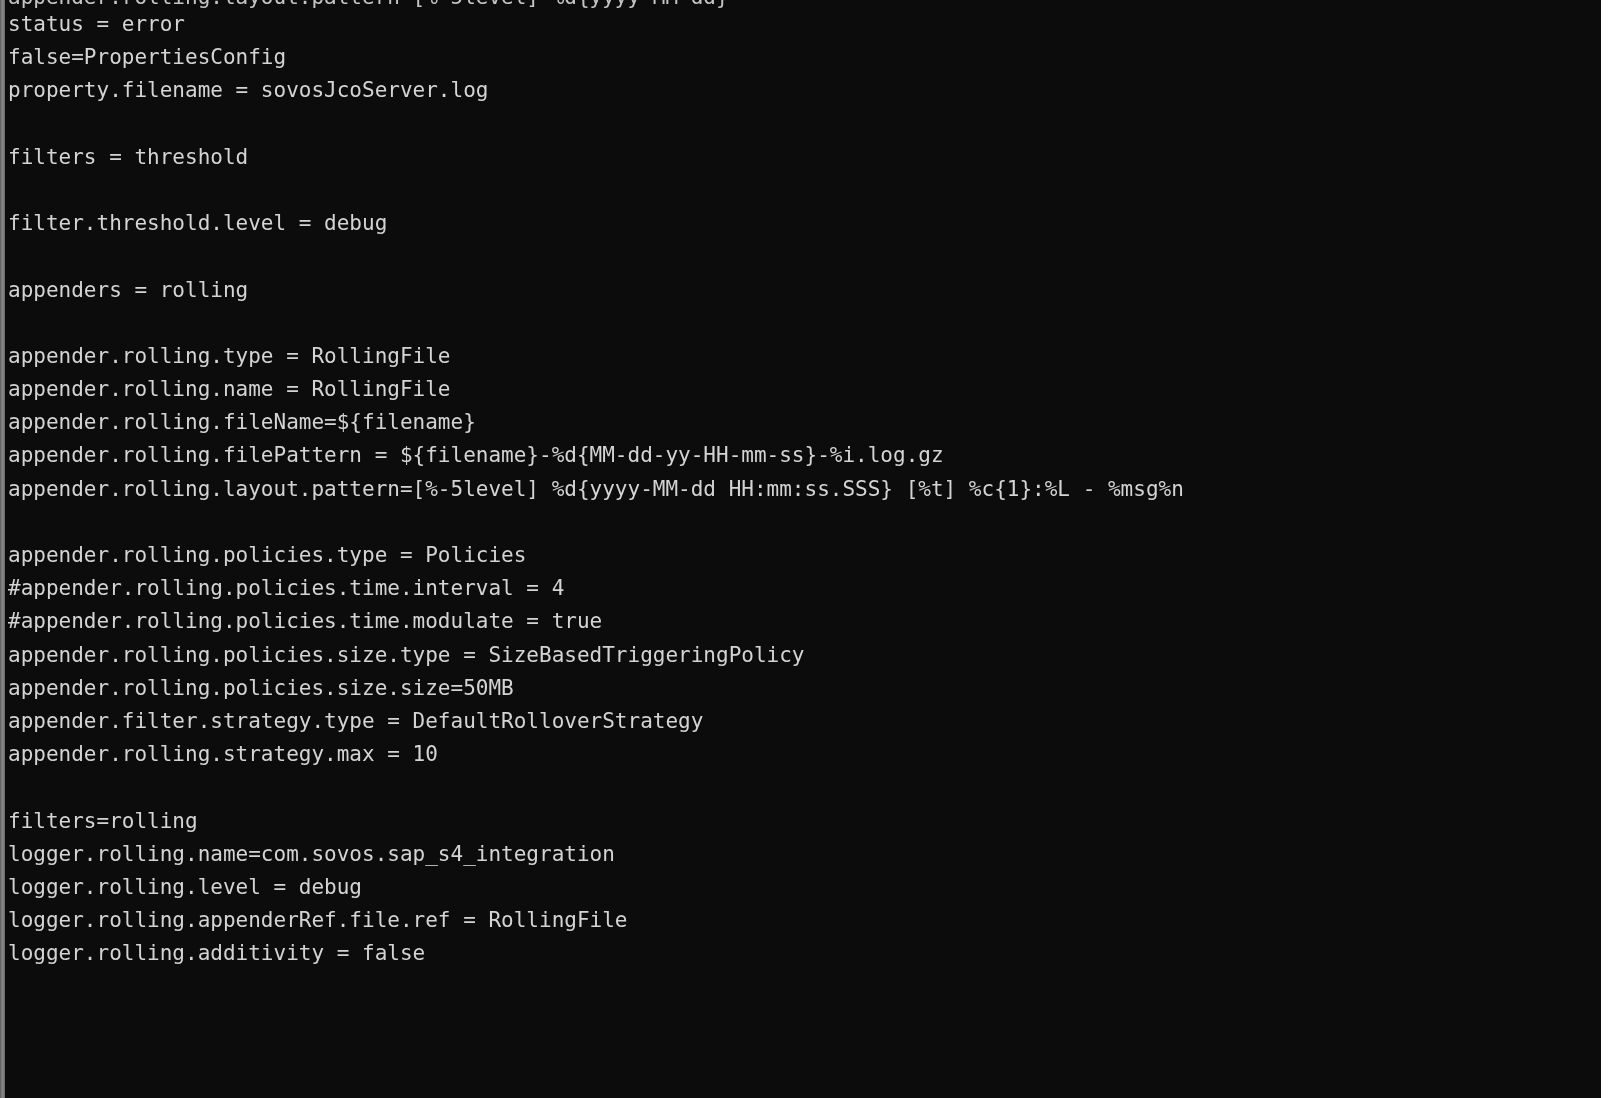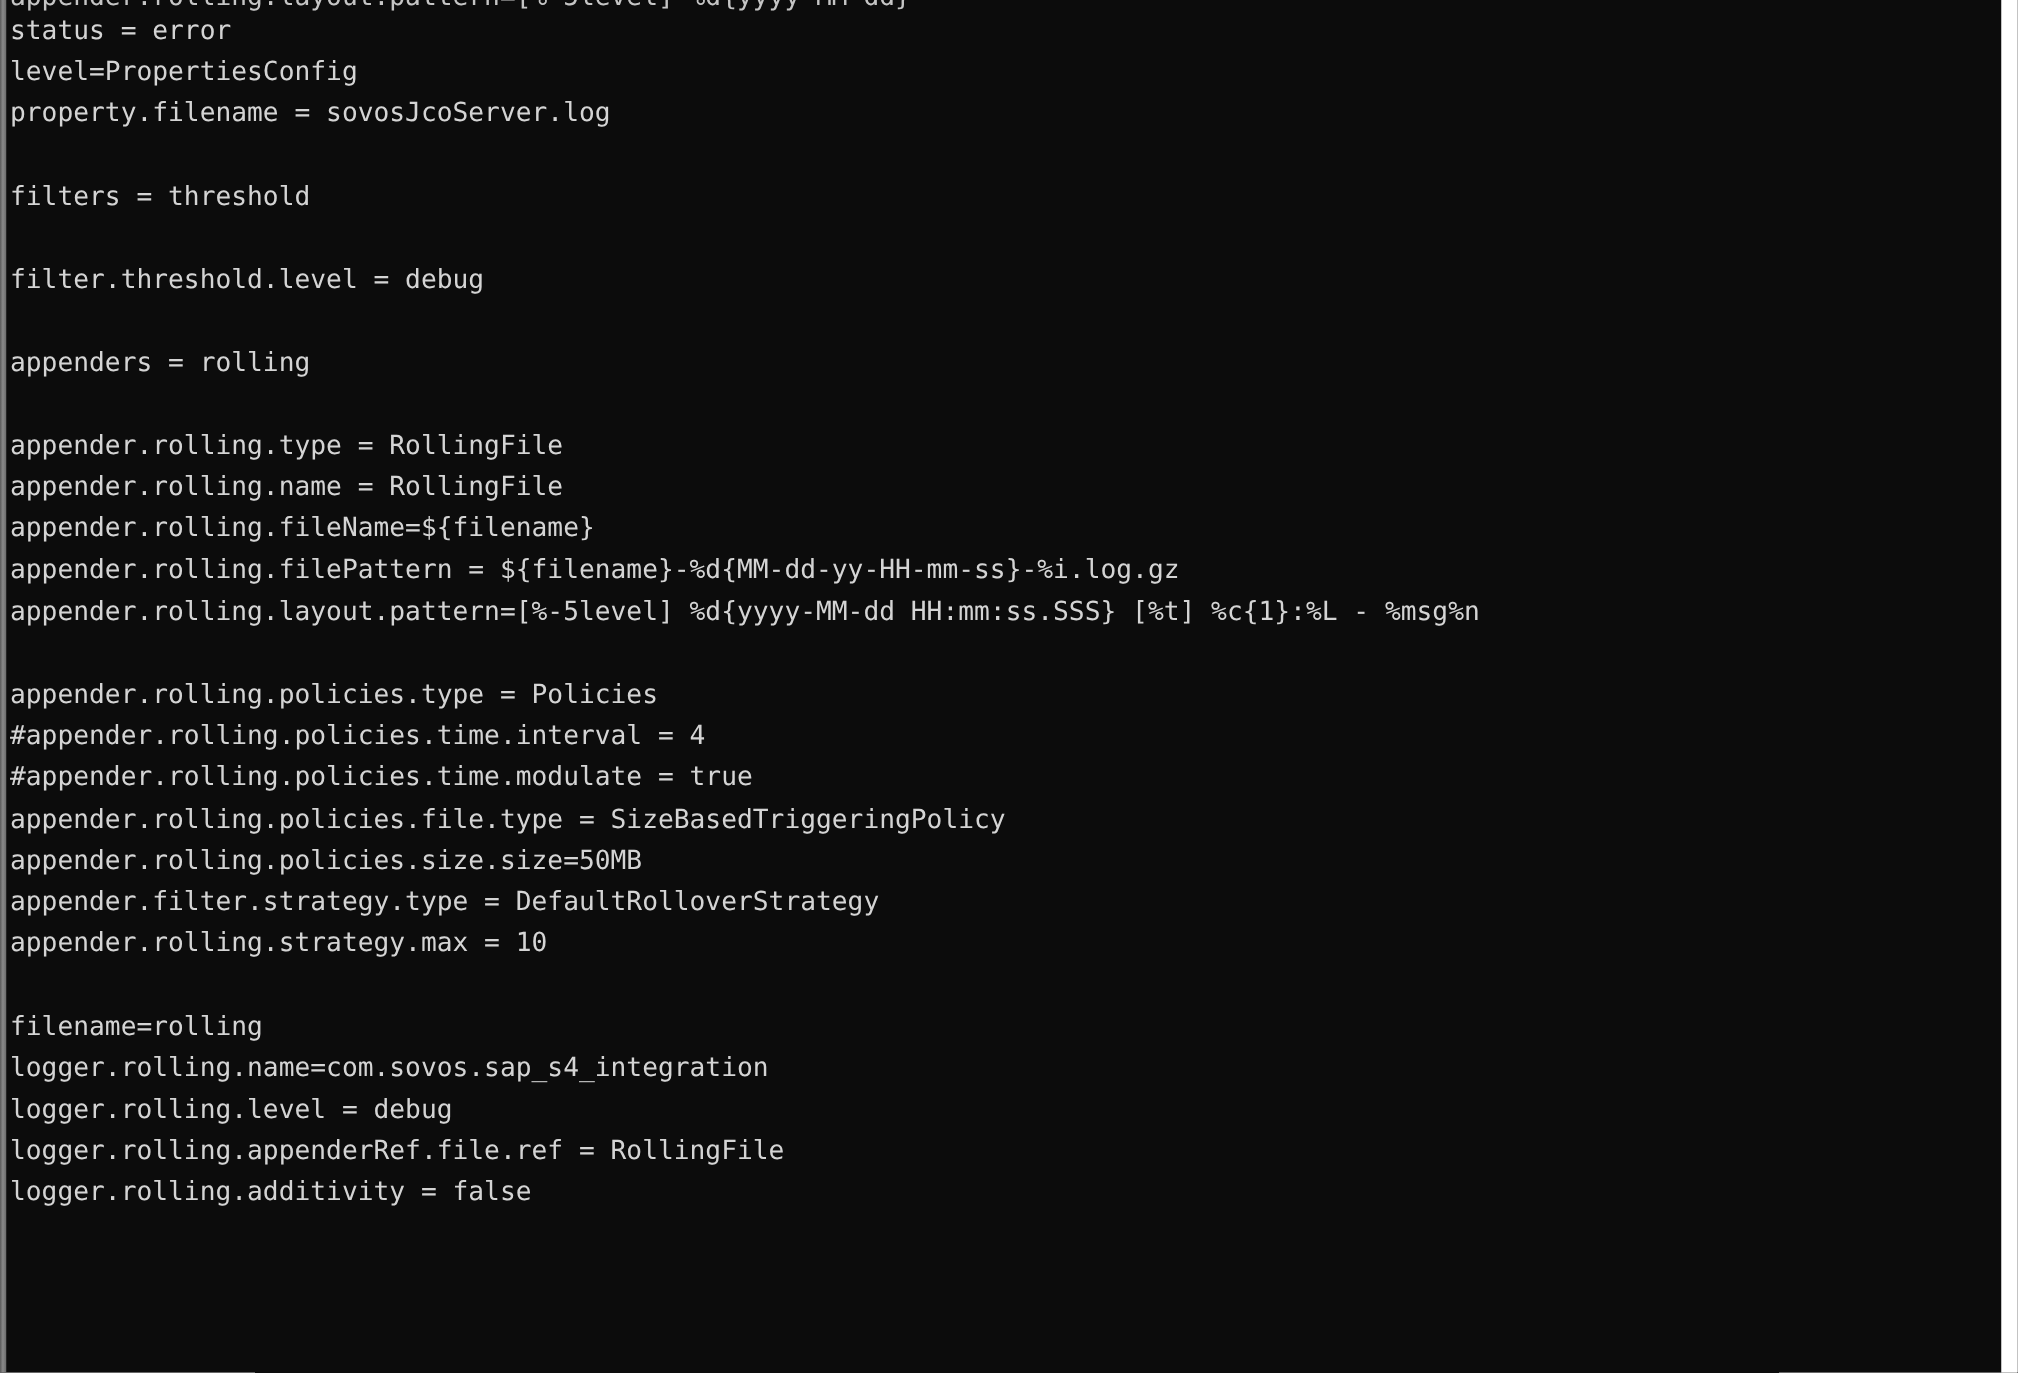--- a/index.html
+++ b/index.html
@@ -77,43 +77,43 @@
 <body>
 
 <div id="editor-window">
 
   <div id="left-gutter"></div>
 
   <div id="top-clipped-line">appender.rolling.layout.pattern=[%-5level] %d{yyyy-MM-dd}</div>
 
   <div id="code-area">
       <div class="code-line">status = error</div>
-      <div class="code-line">level=PropertiesConfig</div>
+      <div class="code-line">false=PropertiesConfig</div>
       <div class="code-line">property.filename = sovosJcoServer.log</div>
       <div class="code-line blank"></div>
       <div class="code-line">filters = threshold</div>
       <div class="code-line blank"></div>
       <div class="code-line">filter.threshold.level = debug</div>
       <div class="code-line blank"></div>
       <div class="code-line">appenders = rolling</div>
       <div class="code-line blank"></div>
       <div class="code-line">appender.rolling.type = RollingFile</div>
       <div class="code-line">appender.rolling.name = RollingFile</div>
       <div class="code-line">appender.rolling.fileName=${filename}</div>
       <div class="code-line">appender.rolling.filePattern = ${filename}-%d{MM-dd-yy-HH-mm-ss}-%i.log.gz</div>
       <div class="code-line">appender.rolling.layout.pattern=[%-5level] %d{yyyy-MM-dd HH:mm:ss.SSS} [%t] %c{1}:%L - %msg%n</div>
       <div class="code-line blank"></div>
       <div class="code-line">appender.rolling.policies.type = Policies</div>
       <div class="code-line">#appender.rolling.policies.time.interval = 4</div>
       <div class="code-line">#appender.rolling.policies.time.modulate = true</div>
-      <div class="code-line">appender.rolling.policies.file.type = SizeBasedTriggeringPolicy</div>
+      <div class="code-line">appender.rolling.policies.size.type = SizeBasedTriggeringPolicy</div>
       <div class="code-line">appender.rolling.policies.size.size=50MB</div>
       <div class="code-line">appender.filter.strategy.type = DefaultRolloverStrategy</div>
       <div class="code-line">appender.rolling.strategy.max = 10</div>
       <div class="code-line blank"></div>
-      <div class="code-line">filename=rolling</div>
+      <div class="code-line">filters=rolling</div>
       <div class="code-line">logger.rolling.name=com.sovos.sap_s4_integration</div>
       <div class="code-line">logger.rolling.level = debug</div>
       <div class="code-line">logger.rolling.appenderRef.file.ref = RollingFile</div>
       <div class="code-line">logger.rolling.additivity = false</div>
     </div>
 
 </div>
 
 </body></html>

